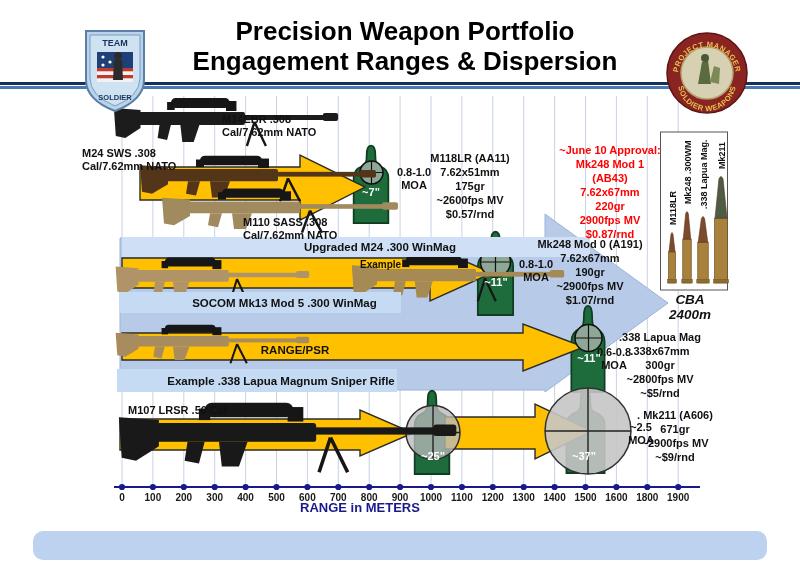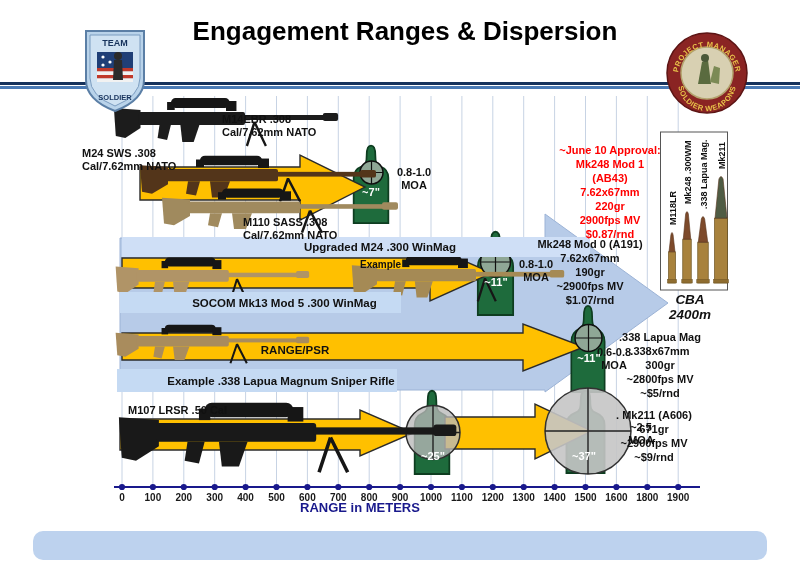--- a/index.html
+++ b/index.html
@@ -164,20 +164,21 @@
     <use href="#rifle" transform="translate(112,92)  scale(0.95,1.0)" fill="#1c1c1c"></use>
     <use href="#rifle" transform="translate(138,150) scale(1.0,0.95)" fill="#53351a"></use>
     <use href="#rifle" transform="translate(160,183) scale(1.0,0.92)" fill="#a08a5e"></use>
     <use href="#rifle" transform="translate(114,252) scale(0.82,0.9)" fill="#b09467"></use>
     <use href="#rifle" transform="translate(350,250) scale(0.9,0.95)" fill="#a58a55"></use>
     <use href="#rifle" transform="translate(114,320) scale(0.82,0.8)" fill="#a98c5d"></use>
     <use href="#rifle" transform="translate(116,394) scale(1.43,1.45)" fill="#191919"></use>
   </svg>
 
   <div class="abs title">
+    <div>Precision Weapon Portfolio</div>
     <div>Engagement Ranges &amp; Dispersion</div>
   </div>
   <div class="abs rule"></div>
 
   <svg class="abs" style="left:82px;top:28px" width="66" height="86" viewBox="0 0 66 86">
     <path d="M4,3 H62 V52 Q62,72 33,83 Q4,72 4,52 Z" fill="#b9d3ea" stroke="#5b7fa6" stroke-width="2"></path>
     <path d="M8,7 H58 V50 Q58,68 33,78 Q8,68 8,50 Z" fill="#cfe2f2" stroke="#7b9cc0" stroke-width="1"></path>
     <rect x="15" y="24" width="36" height="16" fill="#1f3f77"></rect>
     <circle cx="21" cy="29" r="1.6" fill="#fff"></circle>
       <circle cx="28" cy="34" r="1.6" fill="#fff"></circle>
@@ -220,20 +221,27 @@
 Cal/7.62mm NATO</div>
   <div class="abs lbl" style="left:82px;top:147px">M24 SWS .308
 Cal/7.62mm NATO</div>
   <div class="abs lbl" style="left:243px;top:216px">M110 SASS .308
 Cal/7.62mm NATO</div>
   <div class="abs lbl" style="left:128px;top:404px">M107 LRSR .50 Cal</div>
 
   <div class="abs ital" style="left:360px;top:259px;width:64px;font-size:10px">Example</div>
   <div class="abs ital" style="left:240px;top:344px;width:110px;font-size:11.5px;text-align:center">RANGE/PSR</div>
 
+  <div class="abs ammo" style="left:408px;top:151px;width:124px">
+    <div>M118LR (AA11)</div>
+    <div>7.62x51mm</div>
+    <div>175gr</div>
+    <div>~2600fps MV</div>
+    <div>$0.57/rnd</div>
+  </div>
   <div class="abs ammo red" style="left:548px;top:143px;width:124px">
     <div>~June 10 Approval:</div>
     <div>Mk248 Mod 1</div>
     <div>(AB43)</div>
     <div>7.62x67mm</div>
     <div>220gr</div>
     <div>2900fps MV</div>
     <div>$0.87/rnd</div>
   </div>
   <div class="abs ammo" style="left:528px;top:237px;width:124px">
@@ -243,21 +251,21 @@
     <div>~2900fps MV</div>
     <div>$1.07/rnd</div>
   </div>
   <div class="abs ammo" style="left:600px;top:330px;width:120px">
     <div>.338 Lapua Mag</div>
     <div>.338x67mm</div>
     <div>300gr</div>
     <div>~2800fps MV</div>
     <div>~$5/rnd</div>
   </div>
-  <div class="abs ammo" style="left:594px;top:408px;width:120px">
+  <div class="abs ammo" style="left:615px;top:408px;width:120px">
     <div>. Mk211 (A606)</div>
     <div>671gr</div>
     <div>~2900fps MV</div>
     <div>~$9/rnd</div>
   </div>
 
   <div class="abs moa" style="left:392px;top:166px;width:44px">0.8-1.0
 MOA</div>
   <div class="abs moa" style="left:514px;top:258px;width:44px">0.8-1.0
 MOA</div>

